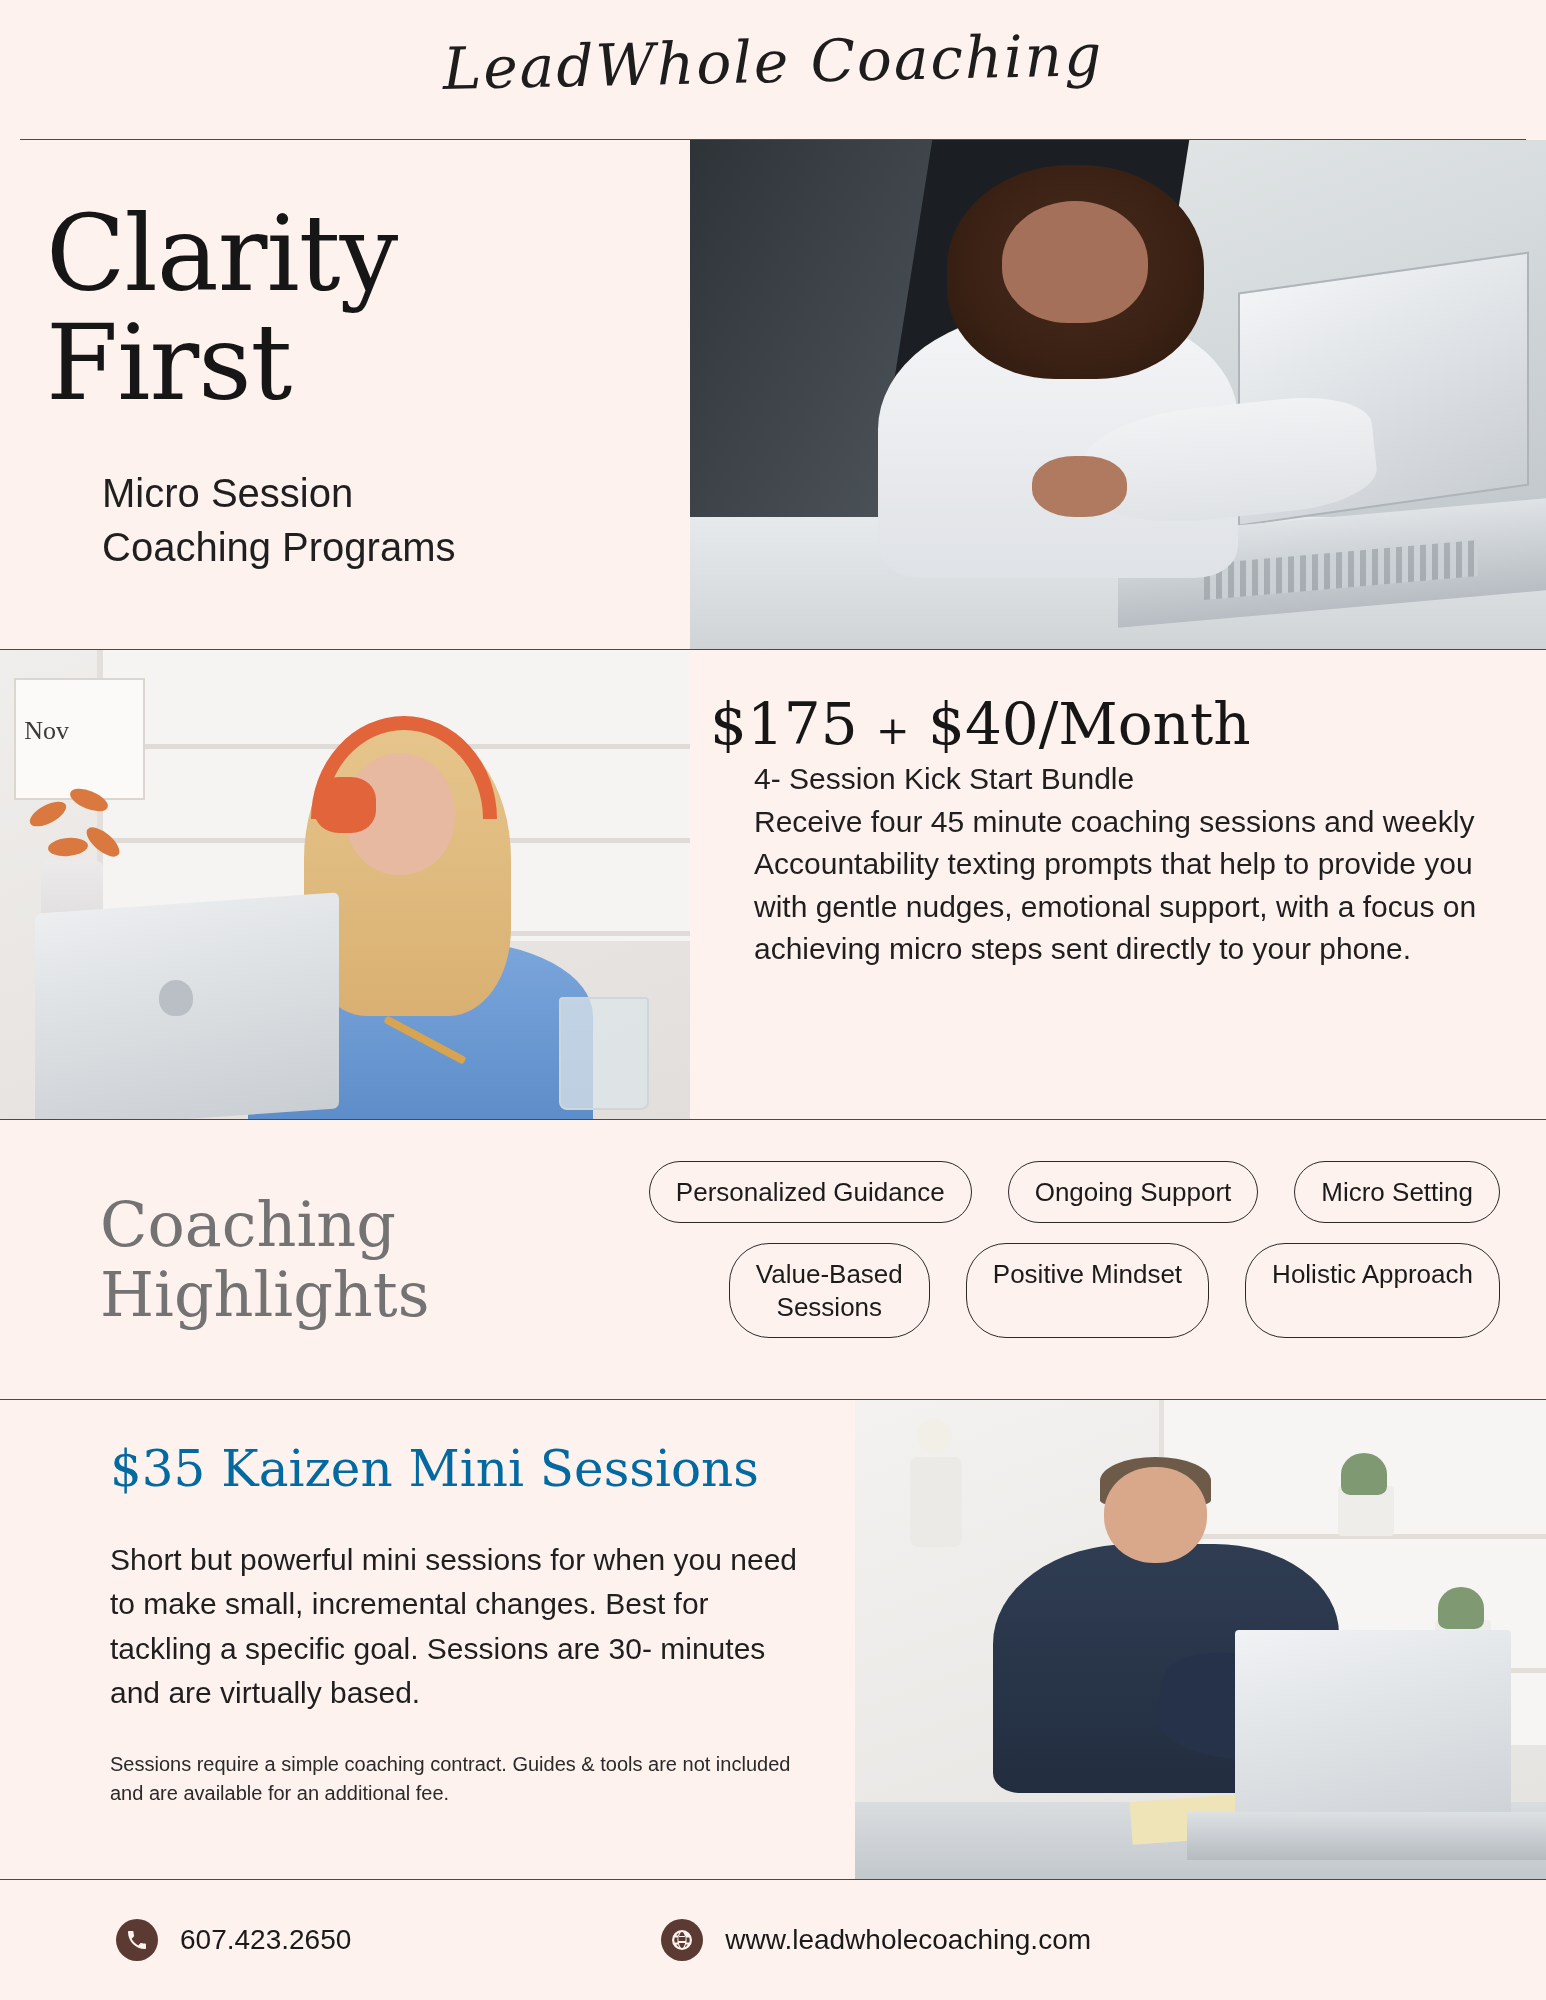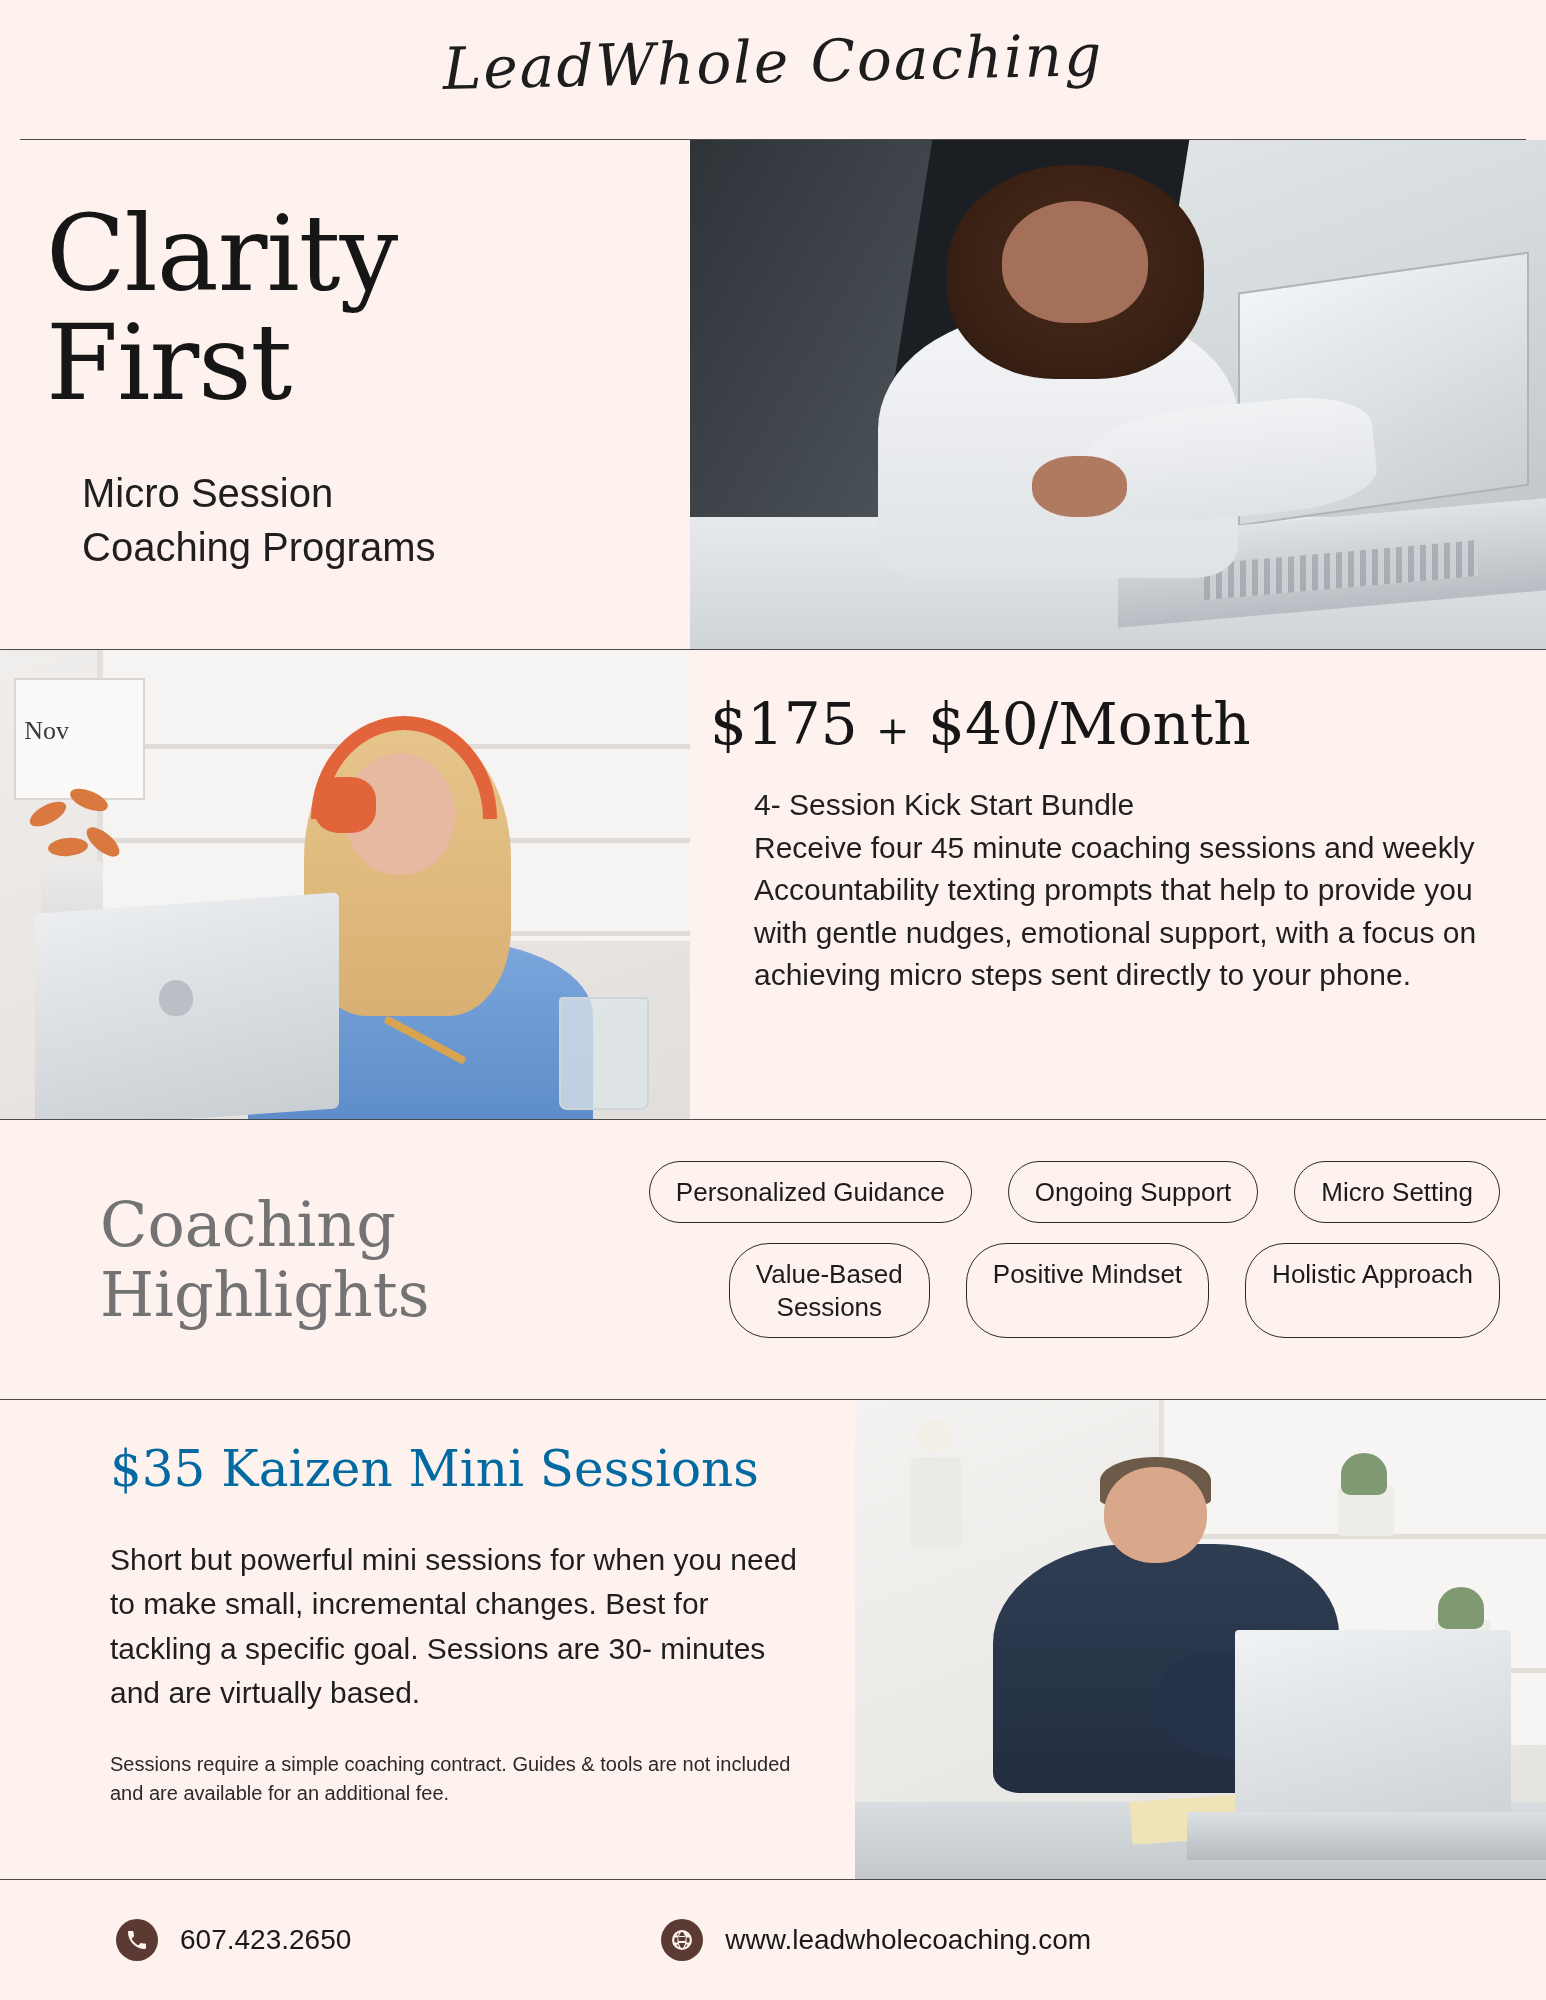--- a/index.html
+++ b/index.html
@@ -60,21 +60,21 @@
   .hero-title {
     font-family: "DejaVu Serif", serif;
     font-size: 104px;
     line-height: 1.05;
     color: #161616;
     font-weight: 400;
     letter-spacing: -1px;
   }
   .hero-sub {
     margin-top: 48px;
-    margin-left: 36px;
+    margin-left: 56px;
     font-size: 40px;
     line-height: 1.35;
     color: #1f1f1f;
     font-weight: 300;
   }
   .hero-right {
     flex: 1;
     position: relative;
     overflow: hidden;
     background: #cfd4d8;
@@ -286,21 +286,20 @@
   .pricing-text { flex: 1; padding: 40px 46px 0 20px; }
   .price-head {
     font-family: "DejaVu Serif", serif;
     font-size: 58px;
     color: #161616;
     font-weight: 400;
     letter-spacing: 0px;
   }
   .price-head .plus { font-size: 40px; }
   .price-body {
-    margin-top: 26px;
     margin-left: 44px;
     font-size: 30px;
     line-height: 1.42;
     color: #1f1f1f;
     font-weight: 300;
   }
   .price-body .lead { display: block; }
 
   
   .highlights {

